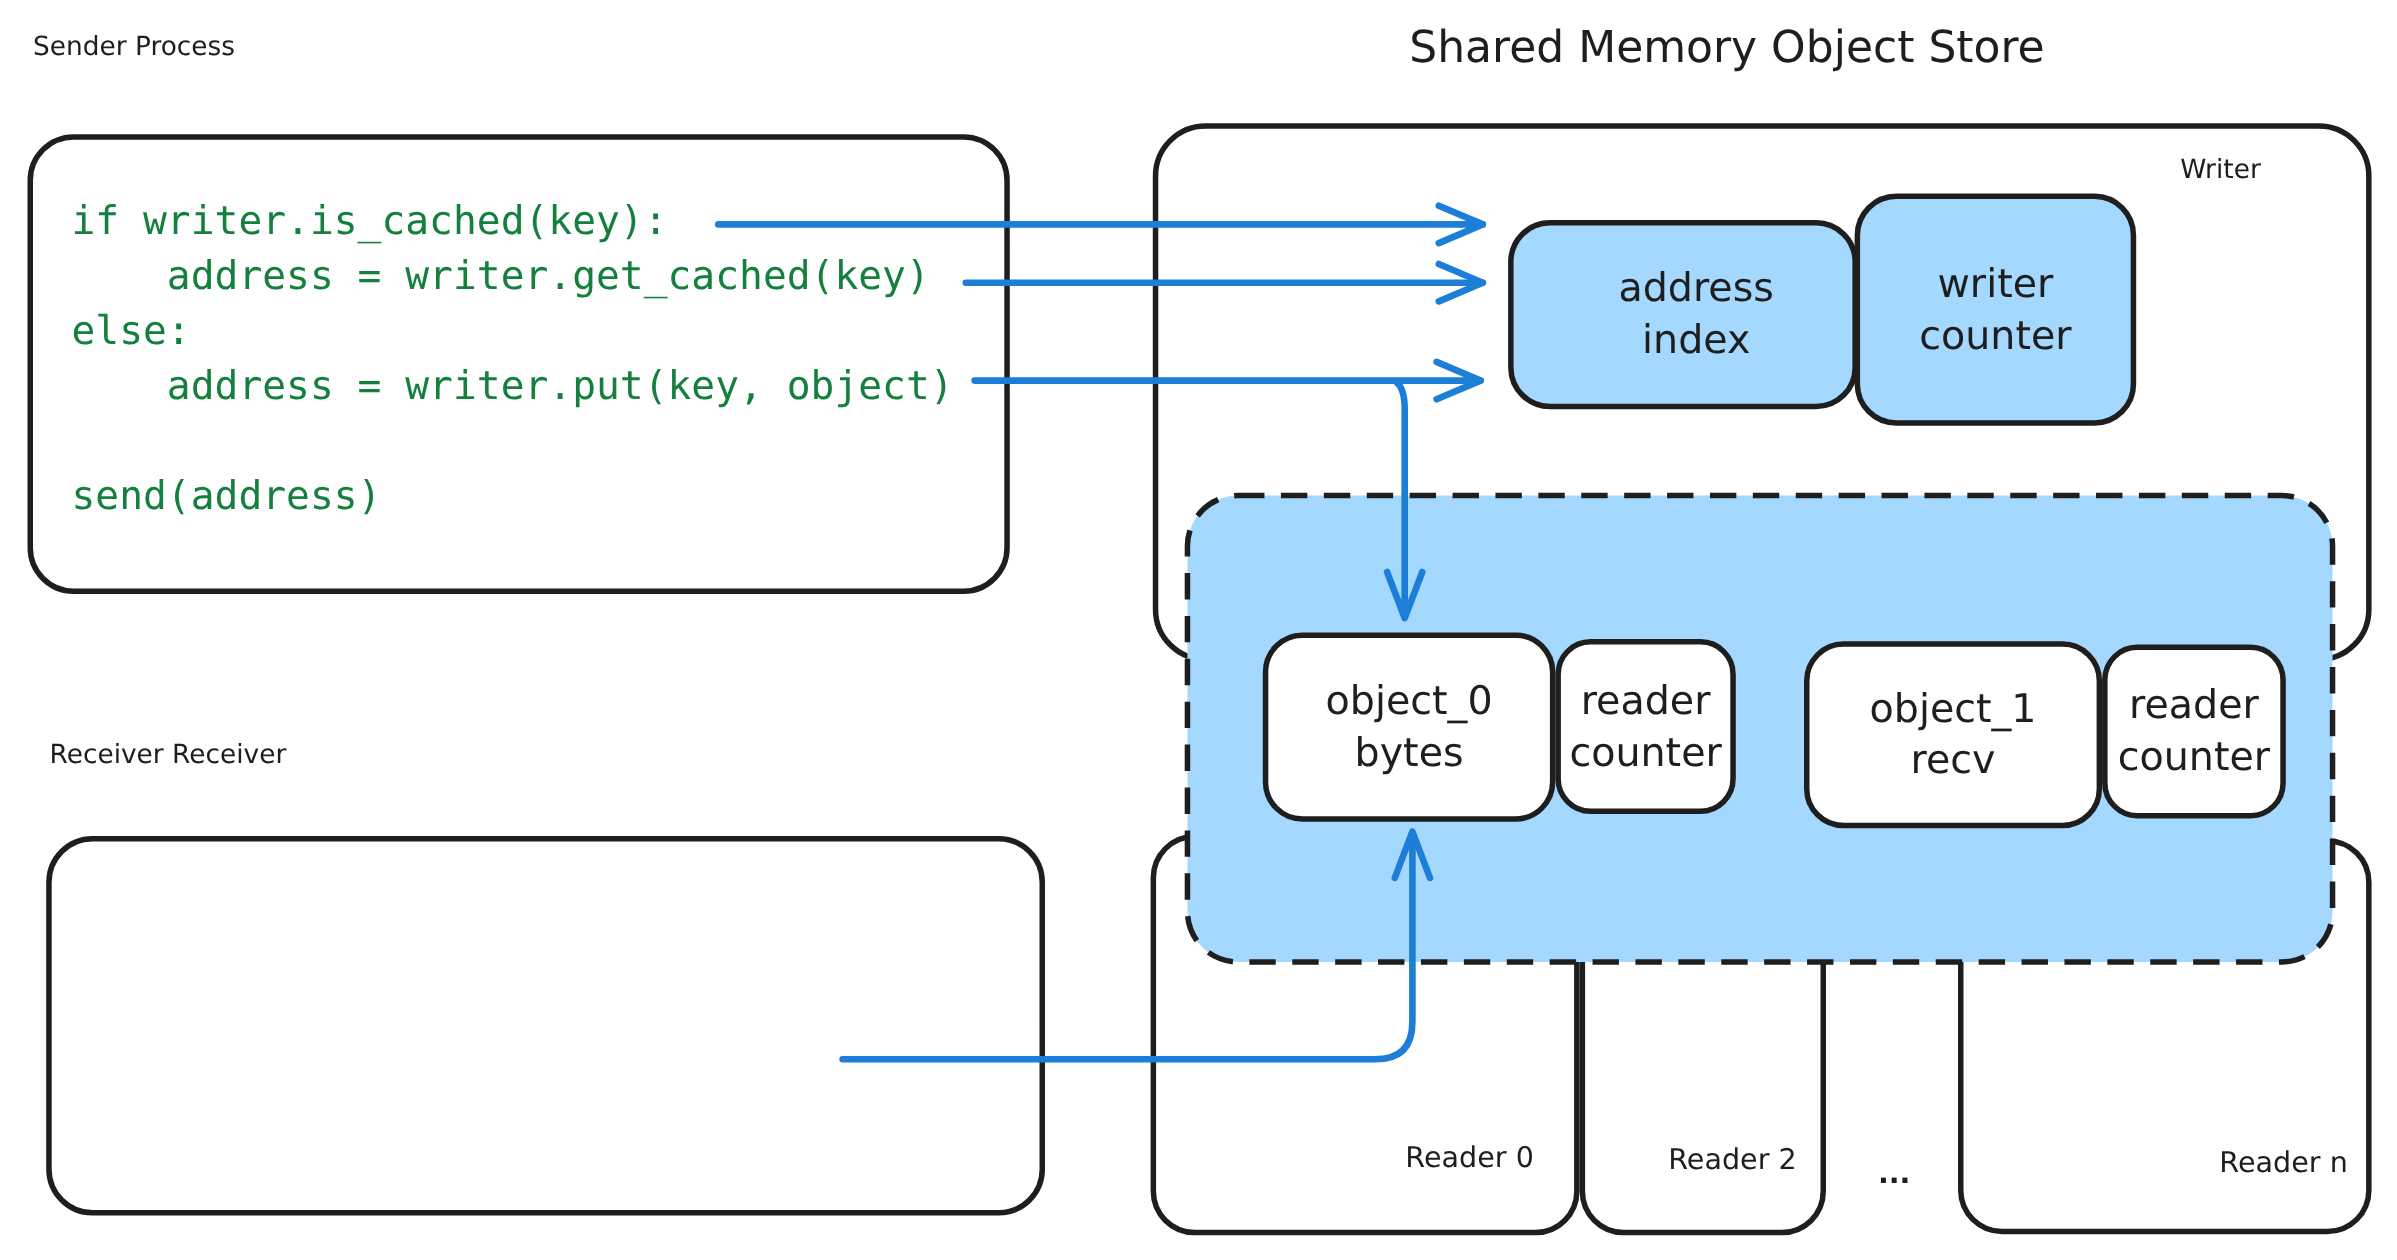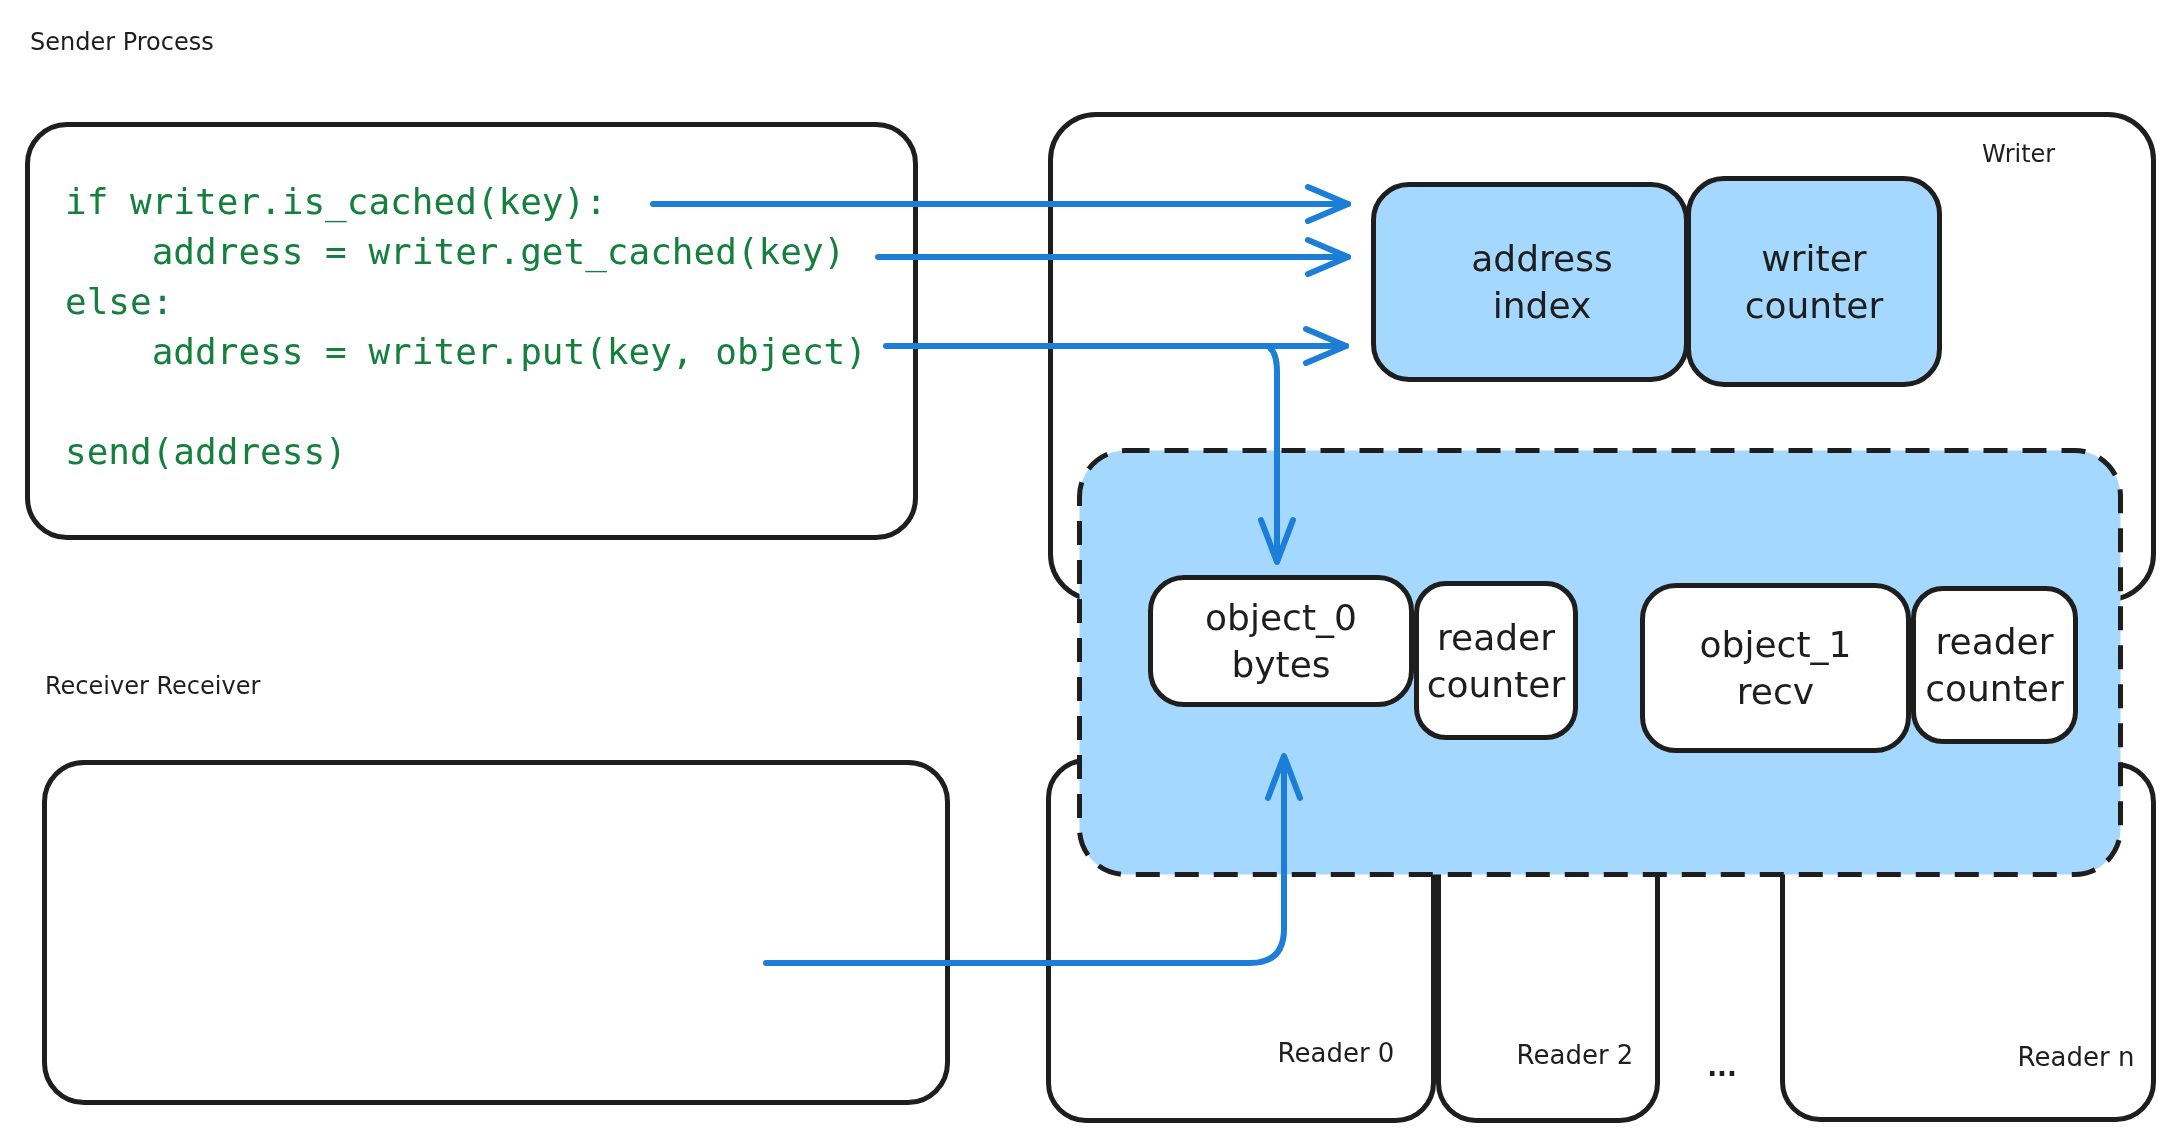--- a/index.html
+++ b/index.html
@@ -78,48 +78,49 @@
     address = writer.get_cached(key)
 else:
     address = writer.put(key, object)
 
 send(address)</div>
 
   <div class="abs label z1" style="left:45px;top:672px;">Receiver Receiver</div>
 
   <div class="abs codebox z1" style="left:42px;top:760px;width:908px;height:345px;border-radius:42px;"></div>
 
+  <div class="abs title z1" style="left:1240px;top:20px;width:660px;">Shared Memory Object Store</div>
 
   <div class="abs codebox z1" style="left:1048px;top:112px;width:1108px;height:490px;border-radius:48px;"></div>
   <div class="abs label z1" style="left:1982px;top:140px;">Writer</div>
 
   <div class="abs node bluefill z1" style="left:1686px;top:176px;width:256px;height:211px;border-radius:38px;">
     <span class="nodelabel">writer
 counter</span>
   </div>
-  <div class="abs node bluefill z1" style="left:1371px;top:182px;width:318px;height:200px;border-radius:38px;padding-left:24px;">
+  <div class="abs node bluefill z1" style="left:1371px;top:200px;width:318px;height:172px;border-radius:38px;padding-left:24px;">
     <span class="nodelabel">address
 index</span>
   </div>
 
   <div class="abs reader-box" style="left:1046px;top:758px;width:390px;height:365px;"></div>
   <div class="abs reader-box" style="left:1436px;top:758px;width:224px;height:365px;"></div>
   <div class="abs reader-box" style="left:1780px;top:762px;width:376px;height:360px;"></div>
 
   <div class="abs reader-label" style="left:1226px;top:1038px;">Reader 0</div>
   <div class="abs reader-label" style="left:1465px;top:1040px;">Reader 2</div>
   <div class="abs reader-label" style="left:1612px;top:1052px;font-weight:bold;">...</div>
   <div class="abs reader-label" style="left:1966px;top:1042px;">Reader n</div>
 
   <svg class="abs z3 overlay" style="left:0;top:0;" width="2179" height="1145" viewBox="0 0 2179 1145">
     <rect x="1079.5" y="450.5" width="1041" height="424" rx="46" ry="46" fill="#a5d8ff" stroke="#1e1e1e" stroke-width="5" stroke-dasharray="24 15"></rect>
   </svg>
 
 
-  <div class="abs node whitefill z4" style="left:1148px;top:575px;width:266px;height:132px;border-radius:36px;">
+  <div class="abs node whitefill z4" style="left:1148px;top:575px;width:266px;height:172px;border-radius:36px;">
     <span class="nodelabel">object_0
 bytes</span>
   </div>
   <div class="abs node whitefill z4" style="left:1414px;top:581px;width:164px;height:159px;border-radius:32px;">
     <span class="nodelabel">reader
 counter</span>
   </div>
   <div class="abs node whitefill z4" style="left:1640px;top:583px;width:271px;height:170px;border-radius:36px;">
     <span class="nodelabel">object_1
 recv</span>

